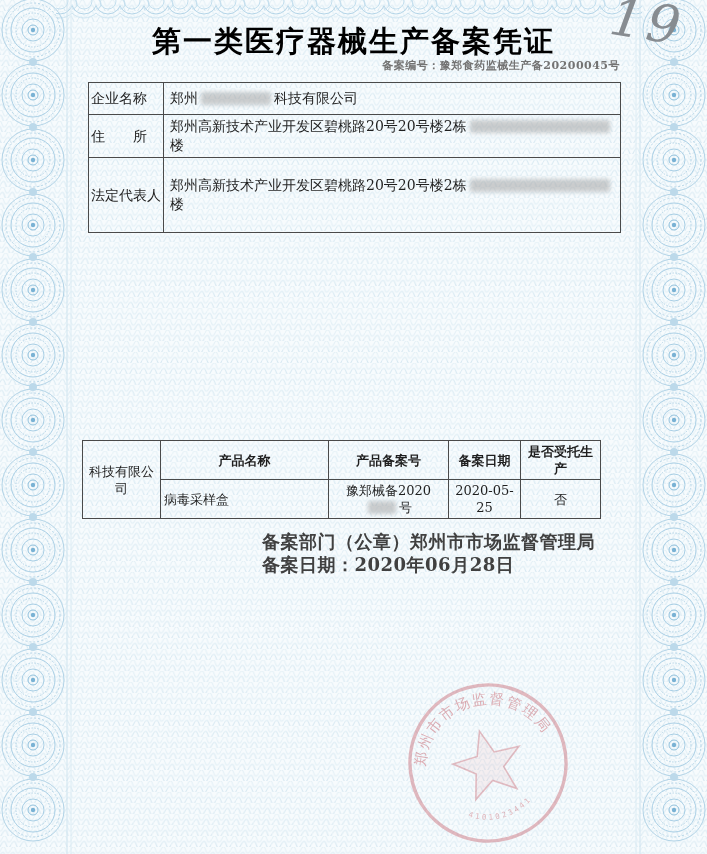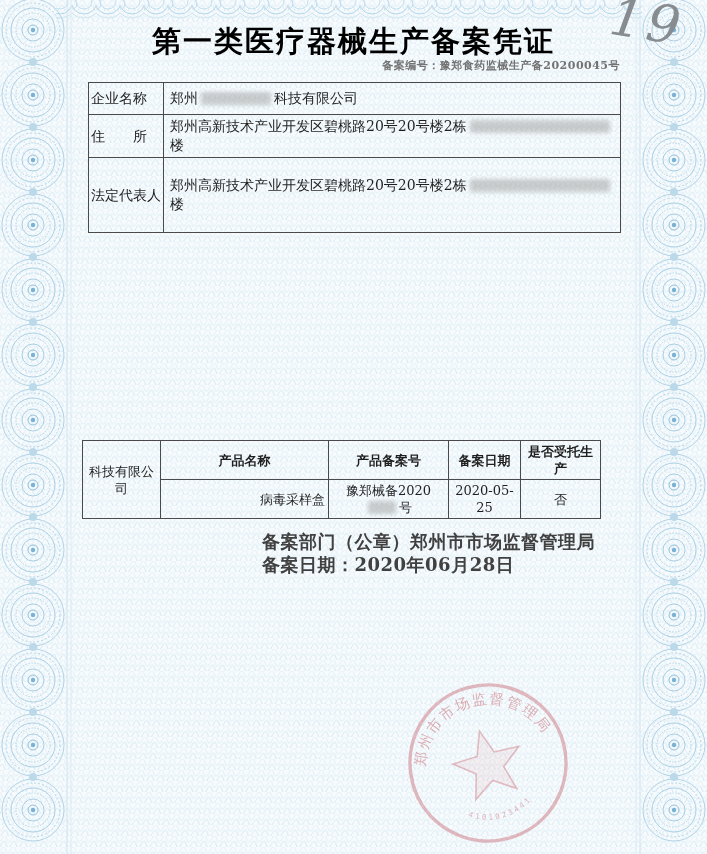--- a/index.html
+++ b/index.html
@@ -185,21 +185,21 @@
       </colgroup>
     <tbody>
         <tr style="height:32px">
       <td rowspan="2">科技有限公司</td>
       <td class="hd">产品名称</td>
       <td class="hd">产品备案号</td>
       <td class="hd">备案日期</td>
       <td class="hd">是否受托生产</td>
     </tr>
     <tr style="height:38px">
-      <td style="text-align:right;">病毒采样盒</td>
+      <td style="text-align:left;">病毒采样盒</td>
       <td><span>豫郑械备2020</span><span class="blur" style="width:28px"></span><span>号</span></td>
       <td>2020-05-25</td>
       <td>否</td>
     </tr>
   </tbody>
     </table>
 
   <div class="footer">
     <div><span>备案部门（公章）</span><span>郑州市市场监督管理局</span></div>
     <div><span>备案日期：</span><span>2020年06月28日</span></div>

